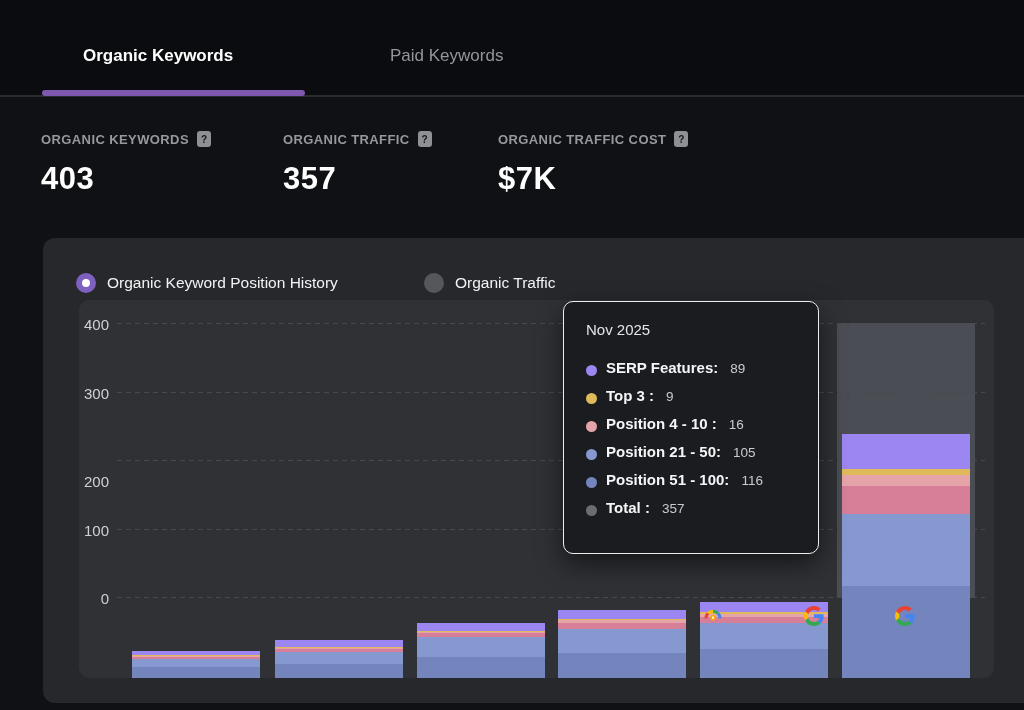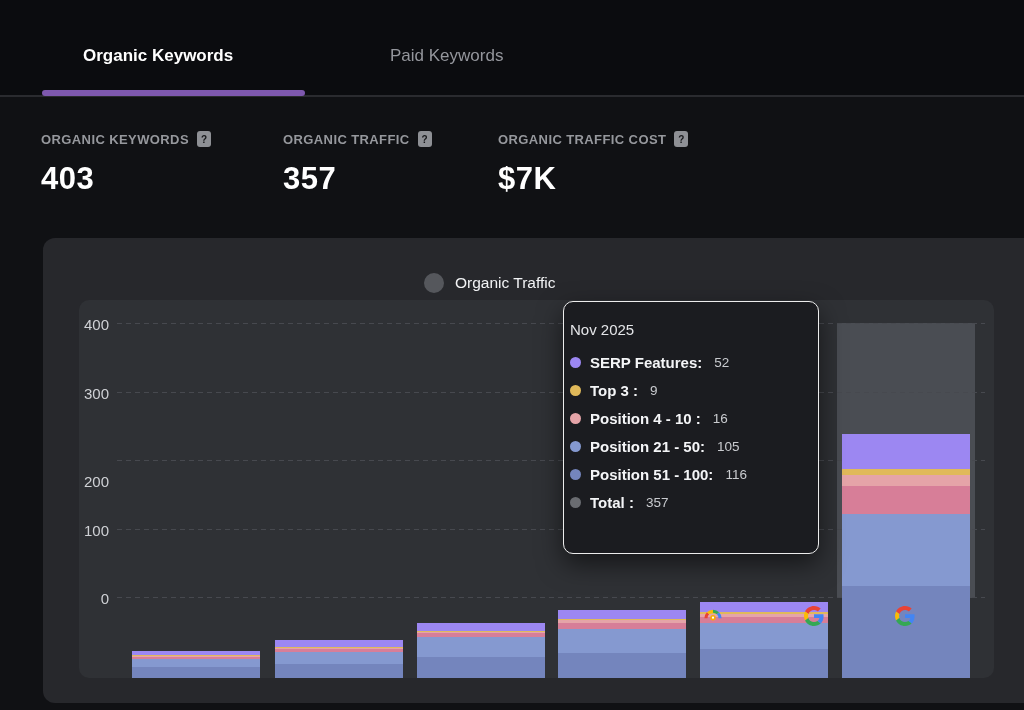--- a/index.html
+++ b/index.html
@@ -40,24 +40,24 @@
   .gridline { position:absolute; height:1px; background:repeating-linear-gradient(90deg,#47494f 0 5px,transparent 5px 9px); }
   .ytick { position:absolute; width:30px; text-align:right; font-size:15px; color:#cfd1d5; transform:translateY(-50%); }
   .hover-col { position:absolute; background:#4a4d53; }
   .bar { position:absolute; bottom:0; display:flex; flex-direction:column-reverse; cursor:pointer; }
   .bar .seg { width:100%; }
   .axis-icon { position:absolute; width:22px; height:22px; cursor:pointer; }
   
   .tooltip {
     position:absolute; left:520px; top:63px; width:256px; height:253px;
     background:rgba(27,28,32,.98); border:1.5px solid #ececec; border-radius:10px;
-    box-shadow:0 10px 26px rgba(0,0,0,.55); padding:19px 0 0 6px; z-index:5;
+    box-shadow:0 10px 26px rgba(0,0,0,.55); padding:19px 0 0 22px; z-index:5;
   }
   .tooltip .tt-title { font-size:15px; color:#e4e5e8; margin-bottom:10px; }
-  .tt-row { display:flex; align-items:center; gap:9px; height:28px; }
+  .tt-row { display:flex; align-items:flex-end; gap:9px; height:28px; }
   .tt-row .tt-dot { width:11px; height:11px; border-radius:50%; flex:0 0 auto; }
   .tt-row .tt-lbl { font-size:15px; font-weight:700; color:#f4f5f7; white-space:nowrap; }
   .tt-row .tt-val { font-size:13.5px; color:#c9cbcf; margin-left:3px; }
 </style>
 </head>
 <body>
 
 <div class="header-band"></div>
 
 <div class="tab active">Organic Keywords</div>
@@ -84,20 +84,26 @@
       <div class="lbl-row">
         <span class="lbl">ORGANIC TRAFFIC COST</span>
         <span class="help-badge">?</span>
       </div>
       <div class="val">$7K</div>
     </div>
   </div>
 
 <div class="card">
 
+  <div class="legend-item" style="left:33px; top:35px;">
+    <span class="radio-on" id="radio-on" style="background: rgb(126, 96, 192);">
+        <span class="dot"></span>
+      </span>
+    <span class="txt">Organic Keyword Position History</span>
+  </div>
   <div class="legend-item" style="left:381px; top:35px;">
     <span class="radio-off"></span>
     <span class="txt">Organic Traffic</span>
   </div>
 
   <div class="plot-box">
     <div id="hover-col" class="hover-col" style="left: 758px; width: 138px; top: 23px; height: 275px;"></div>
     <div id="grid-root">
         <div class="gridline" style="left: 38px; top: 297px; width: 868px;"></div>
         <div class="gridline" style="left: 38px; top: 228.5px; width: 868px;"></div>
@@ -185,21 +191,21 @@
           </svg></div>
       </div>
   </div>
 
   <div class="tooltip">
     <div class="tt-title">Nov 2025</div>
     <div id="tt-rows">
         <div class="tt-row">
           <span class="tt-dot" style="background:#9c87f2"></span>
           <span class="tt-lbl">SERP Features:</span>
-          <span class="tt-val">52</span>
+          <span class="tt-val">89</span>
         </div>
         <div class="tt-row">
           <span class="tt-dot" style="background:#e0b95a"></span>
           <span class="tt-lbl">Top 3 :</span>
           <span class="tt-val">9</span>
         </div>
         <div class="tt-row">
           <span class="tt-dot" style="background:#e5a4a8"></span>
           <span class="tt-lbl">Position 4 - 10 :</span>
           <span class="tt-val">16</span>

